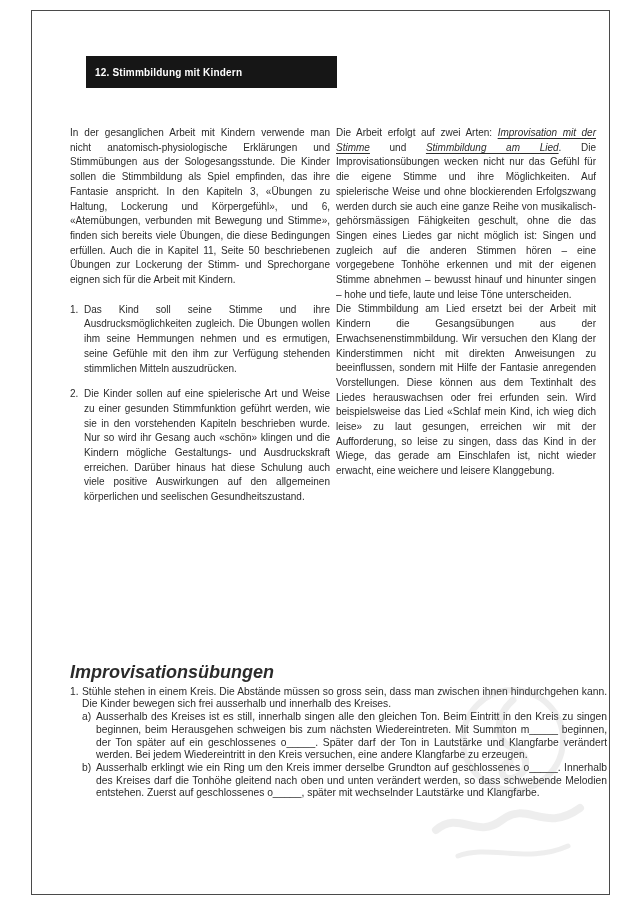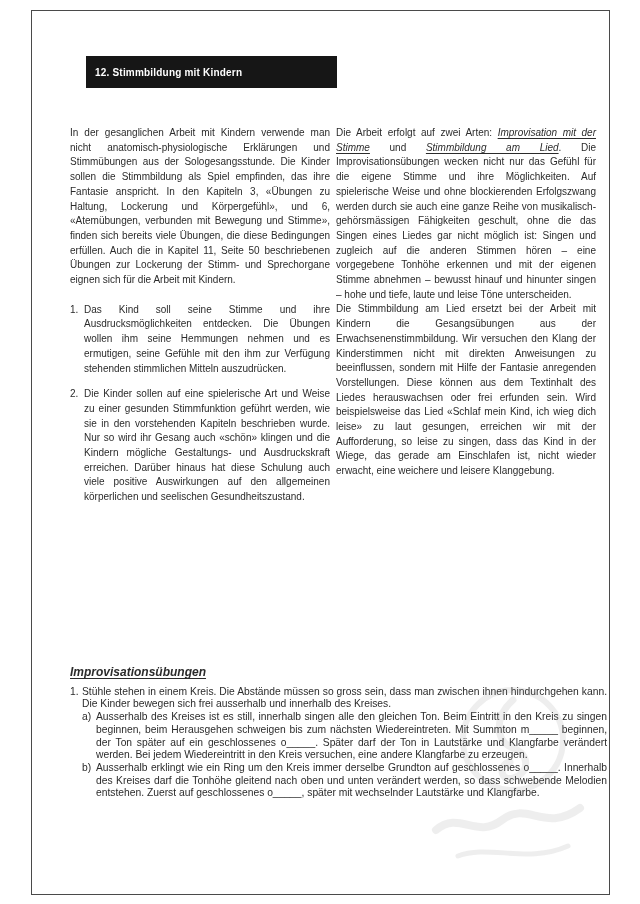--- a/index.html
+++ b/index.html
@@ -54,24 +54,23 @@
   .improv {
     position: absolute;
     left: 70px; top: 666px;
     width: 537px;
     font-size: 10.3px;
     line-height: 12.7px;
     text-align: justify;
   }
   .improv-heading {
     margin: 0 0 7px 0;
-    font-size: 12px;
+    font-size: 18px;
     font-weight: bold;
     font-style: italic;
-    text-decoration: underline;
     text-underline-offset: 2px;
   }
   .improv .li .num { width: 12px; }
   .improv .sub { margin-left: 12px; }
   .improv .sub .li .num { width: 14px; }
   .watermark {
     position: absolute;
     left: 418px; top: 678px;
     width: 185px; height: 205px;
     color: #8a8a8a;
@@ -89,21 +88,21 @@
   <div class="header-bar">
     <span>12. Stimmbildung mit Kindern</span>
   </div>
 
   <div class="columns">
 
     <div class="col">
       <p>In der gesanglichen Arbeit mit Kindern verwende man nicht anatomisch-physiologische Erklärungen und Stimmübungen aus der Sologesangsstunde. Die Kinder sollen die Stimmbildung als Spiel empfinden, das ihre Fantasie anspricht. In den Kapiteln 3, «Übungen zu Haltung, Lockerung und Körpergefühl», und 6, «Atemübungen, verbunden mit Bewegung und Stimme», finden sich bereits viele Übungen, die diese Bedingungen erfüllen. Auch die in Kapitel 11, Seite 50 beschriebenen Übungen zur Lockerung der Stimm- und Sprechorgane eignen sich für die Arbeit mit Kindern.</p>
       <div class="li gap">
         <span class="num">1.</span>
-        <span class="txt">Das Kind soll seine Stimme und ihre Ausdrucksmöglichkeiten entdecken. Die Übungen wollen ihm seine Hemmungen nehmen und es ermutigen, seine Gefühle mit den ihm zur Verfügung stehenden stimmlichen Mitteln auszudrücken.</span>
+        <span class="txt">Das Kind soll seine Stimme und ihre Ausdrucksmöglichkeiten zugleich. Die Übungen wollen ihm seine Hemmungen nehmen und es ermutigen, seine Gefühle mit den ihm zur Verfügung stehenden stimmlichen Mitteln auszudrücken.</span>
       </div>
       <div class="li gap-sm">
         <span class="num">2.</span>
         <span class="txt">Die Kinder sollen auf eine spielerische Art und Weise zu einer gesunden Stimmfunktion geführt werden, wie sie in den vorstehenden Kapiteln beschrieben wurde. Nur so wird ihr Gesang auch «schön» klingen und die Kindern mögliche Gestaltungs- und Ausdruckskraft erreichen. Darüber hinaus hat diese Schulung auch viele positive Auswirkungen auf den allgemeinen körperlichen und seelischen Gesundheitszustand.</span>
       </div>
     </div>
 
     <div class="col">
       <p><span>Die Arbeit erfolgt auf zwei Arten: </span><span class="iu">Improvisation mit der Stimme</span><span> und </span><span class="iu">Stimmbildung am Lied</span><span>. Die Improvisationsübungen wecken nicht nur das Gefühl für die eigene Stimme und ihre Möglichkeiten. Auf spielerische Weise und ohne blockierenden Erfolgszwang werden durch sie auch eine ganze Reihe von musikalisch-gehörsmässigen Fähigkeiten geschult, ohne die das Singen eines Liedes gar nicht möglich ist: Singen und zugleich auf die anderen Stimmen hören – eine vorgegebene Tonhöhe erkennen und mit der eigenen Stimme abnehmen – bewusst hinauf und hinunter singen – hohe und tiefe, laute und leise Töne unterscheiden.</span></p>
       <p>Die Stimmbildung am Lied ersetzt bei der Arbeit mit Kindern die Gesangsübungen aus der Erwachsenenstimmbildung. Wir versuchen den Klang der Kinderstimmen nicht mit direkten Anweisungen zu beeinflussen, sondern mit Hilfe der Fantasie anregenden Vorstellungen. Diese können aus dem Textinhalt des Liedes herauswachsen oder frei erfunden sein. Wird beispielsweise das Lied «Schlaf mein Kind, ich wieg dich leise» zu laut gesungen, erreichen wir mit der Aufforderung, so leise zu singen, dass das Kind in der Wiege, das gerade am Einschlafen ist, nicht wieder erwacht, eine weichere und leisere Klanggebung.</p>

